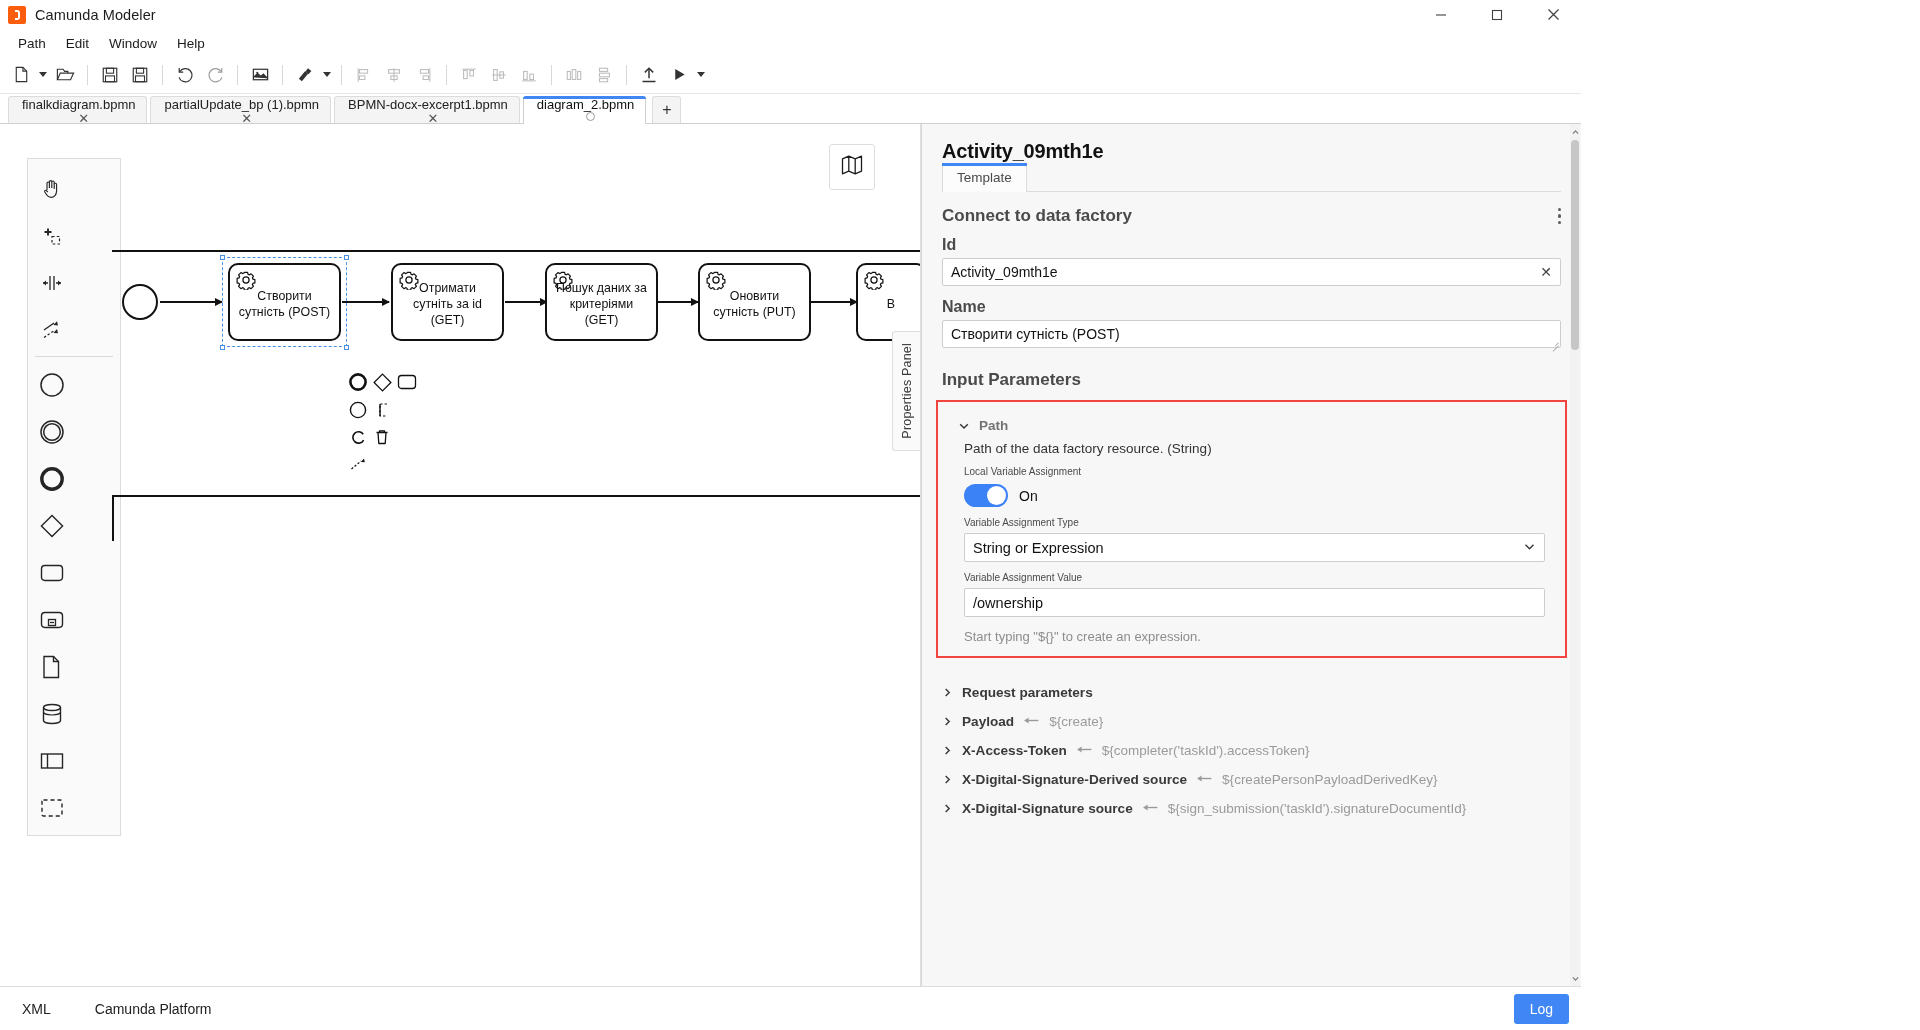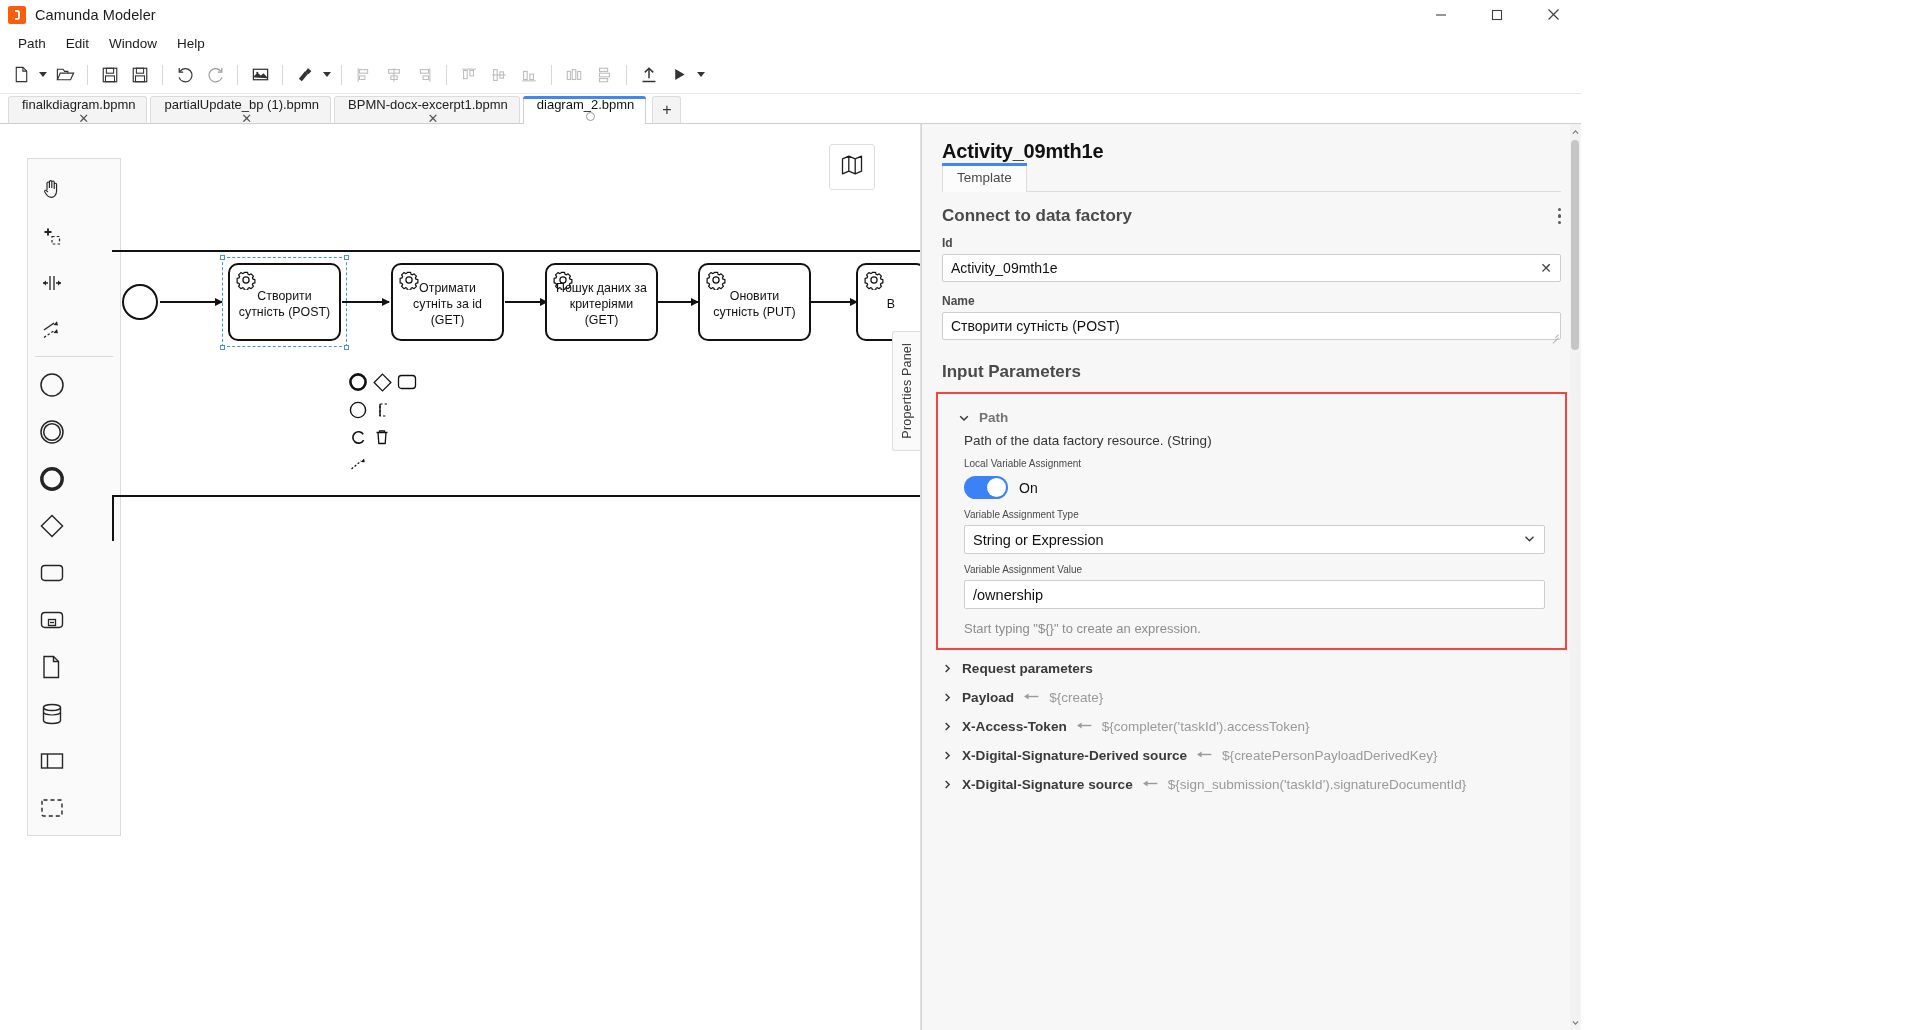--- a/index.html
+++ b/index.html
@@ -243,21 +243,21 @@
   }
   .group-title-row {
     display: flex; align-items: center;
     padding: 14px 20px 6px 20px;
   }
   .group-title { font-size: 17px; font-weight: bold; color: #4a4a4a; }
   .kebab { margin-left: auto; color: #5a5a5a; display:flex; flex-direction:column; gap:3px; }
   .kebab i { width: 3.5px; height: 3.5px; background: #5a5a5a; border-radius: 50%; display:block; }
 
   .field { padding: 4px 20px 8px 20px; }
-  .field-label { font-size: 12px; color: #4a4a4a; font-weight: bold; margin-bottom: 4px; }
+  .field-label { font-size: 16px; color: #4a4a4a; font-weight: bold; margin-bottom: 4px; }
   .field-input {
     position: relative;
     background: #fff; border: 1px solid #cdcdcd; border-radius: 2px;
     height: 28px; display: flex; align-items: center;
     padding: 0 8px; font-size: 14px; color: #111;
   }
   .field-input .clear {
     margin-left: auto; color: #444; font-size: 14px; line-height: 1;
   }
   .field-input .resizer {
@@ -315,21 +315,21 @@
   }
   .select .caret { margin-left: auto; color: #333; }
 
   .txtinput {
     position: relative;
     background: #fff; border: 1px solid #cdcdcd; border-radius: 2px;
     height: 29px; display: flex; align-items: center;
     padding: 0 8px; font-size: 14.5px; color: #111;
   }
 
-  .collapsed-list { padding: 4px 0 0 0; }
+  .collapsed-list { padding: 20px 0 0 0; }
   .collapsed-row {
     display: flex; align-items: center; gap: 9px;
     padding: 7px 20px 7px 20px;
     font-size: 13.6px; font-weight: bold; color: #3a3a3a;
   }
   .collapsed-row .val { color: #9a9a9a; font-weight: normal; font-size: 13.5px; }
 
   .props-scrollbar {
     position: absolute; right: 1px; top: 0; width: 10px; bottom: 0;
     background: #f2f2f2;
@@ -936,14 +936,19 @@
         <div class="thumb" style="top:16px;"></div>
         <div class="arrow" style="bottom:2px;">
           <svg width="7" height="7" viewBox="0 0 8 8">
               <path d="M1 2.6L4 5.8 7 2.6" fill="none" stroke="currentColor" stroke-width="1.3"></path>
             </svg>
         </div>
       </div>
     </div>
   </div>
 
+  <div class="statusbar">
+    <div class="status-btn">XML</div>
+    <div class="status-btn">Camunda Platform</div>
+    <div class="log-btn">Log</div>
+  </div>
 
 </div>
 
 </body></html>

